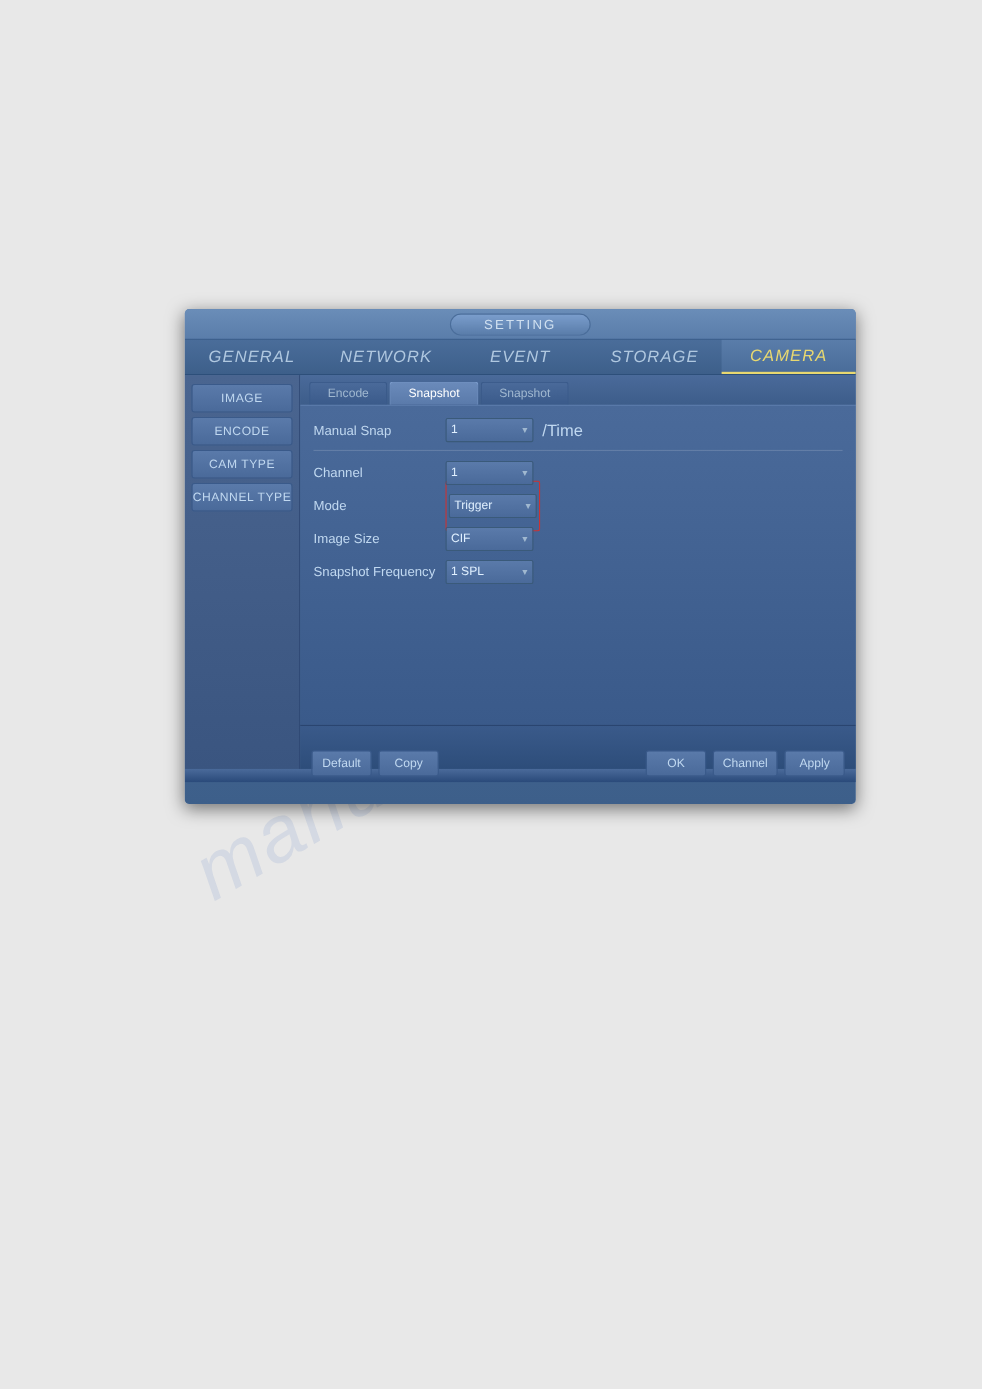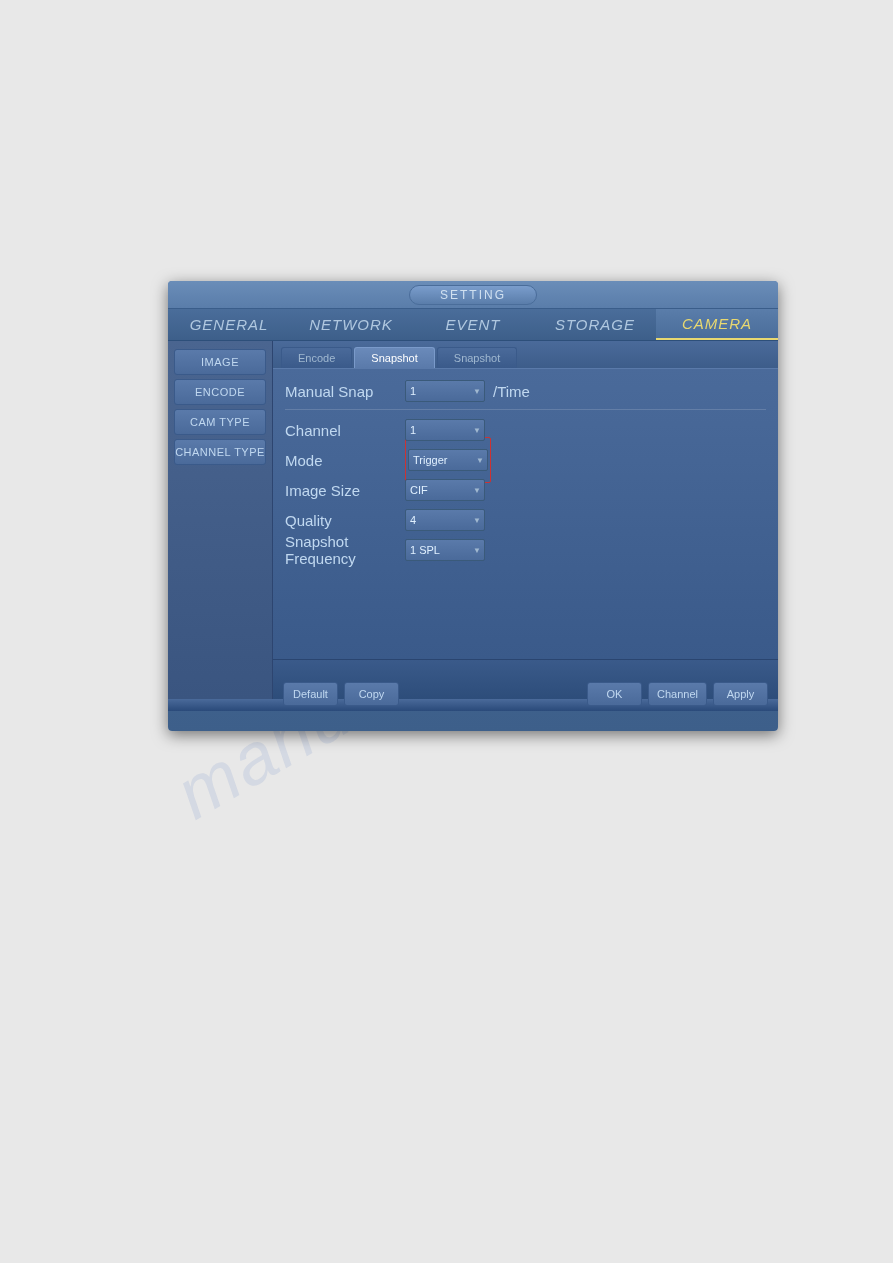--- a/index.html
+++ b/index.html
@@ -183,21 +183,21 @@
     .form-row {
       display: flex;
       align-items: center;
       margin-bottom: 6px;
       height: 24px;
     }
 
     .form-label {
       width: 120px;
       color: #c0d8f0;
-      font-size: 15px;
+      font-size: 12px;
       flex-shrink: 0;
     }
 
     .form-control {
       display: flex;
       align-items: center;
       gap: 4px;
     }
 
     .select-box {
@@ -385,35 +385,20 @@
             <div class="select-wrapper">
               <select class="select-box">
                 <option>CIF</option>
                 <option>D1</option>
                 <option>HD1</option>
               </select>
             </div>
           </div>
         </div>
 
-        <div class="form-row">
-          <span class="form-label">Quality</span>
-          <div class="form-control">
-            <div class="select-wrapper">
-              <select class="select-box">
-                <option>1</option>
-                <option>2</option>
-                <option>3</option>
-                <option selected="">4</option>
-                <option>5</option>
-                <option>6</option>
-              </select>
-            </div>
-          </div>
-        </div>
 
         <div class="form-row">
           <span class="form-label">Snapshot Frequency</span>
           <div class="form-control">
             <div class="select-wrapper">
               <select class="select-box">
                 <option>1 SPL</option>
                 <option>2 SPL</option>
                 <option>4 SPL</option>
               </select>

